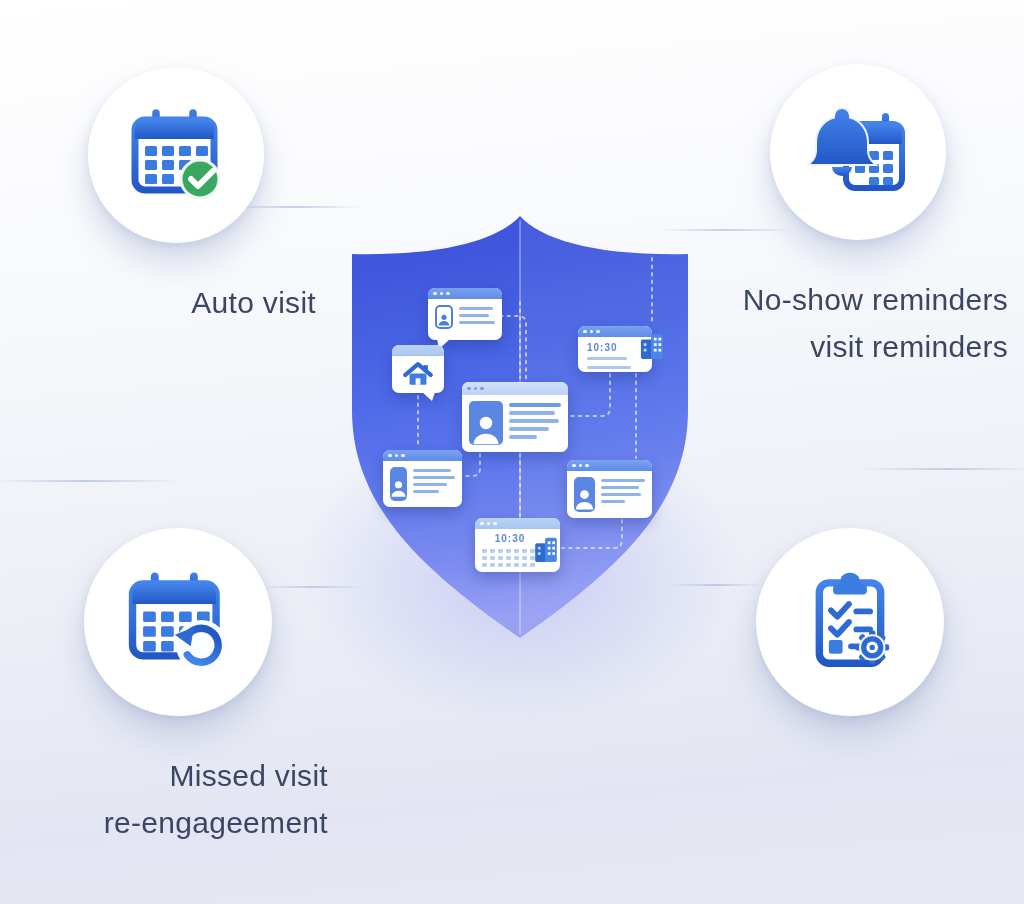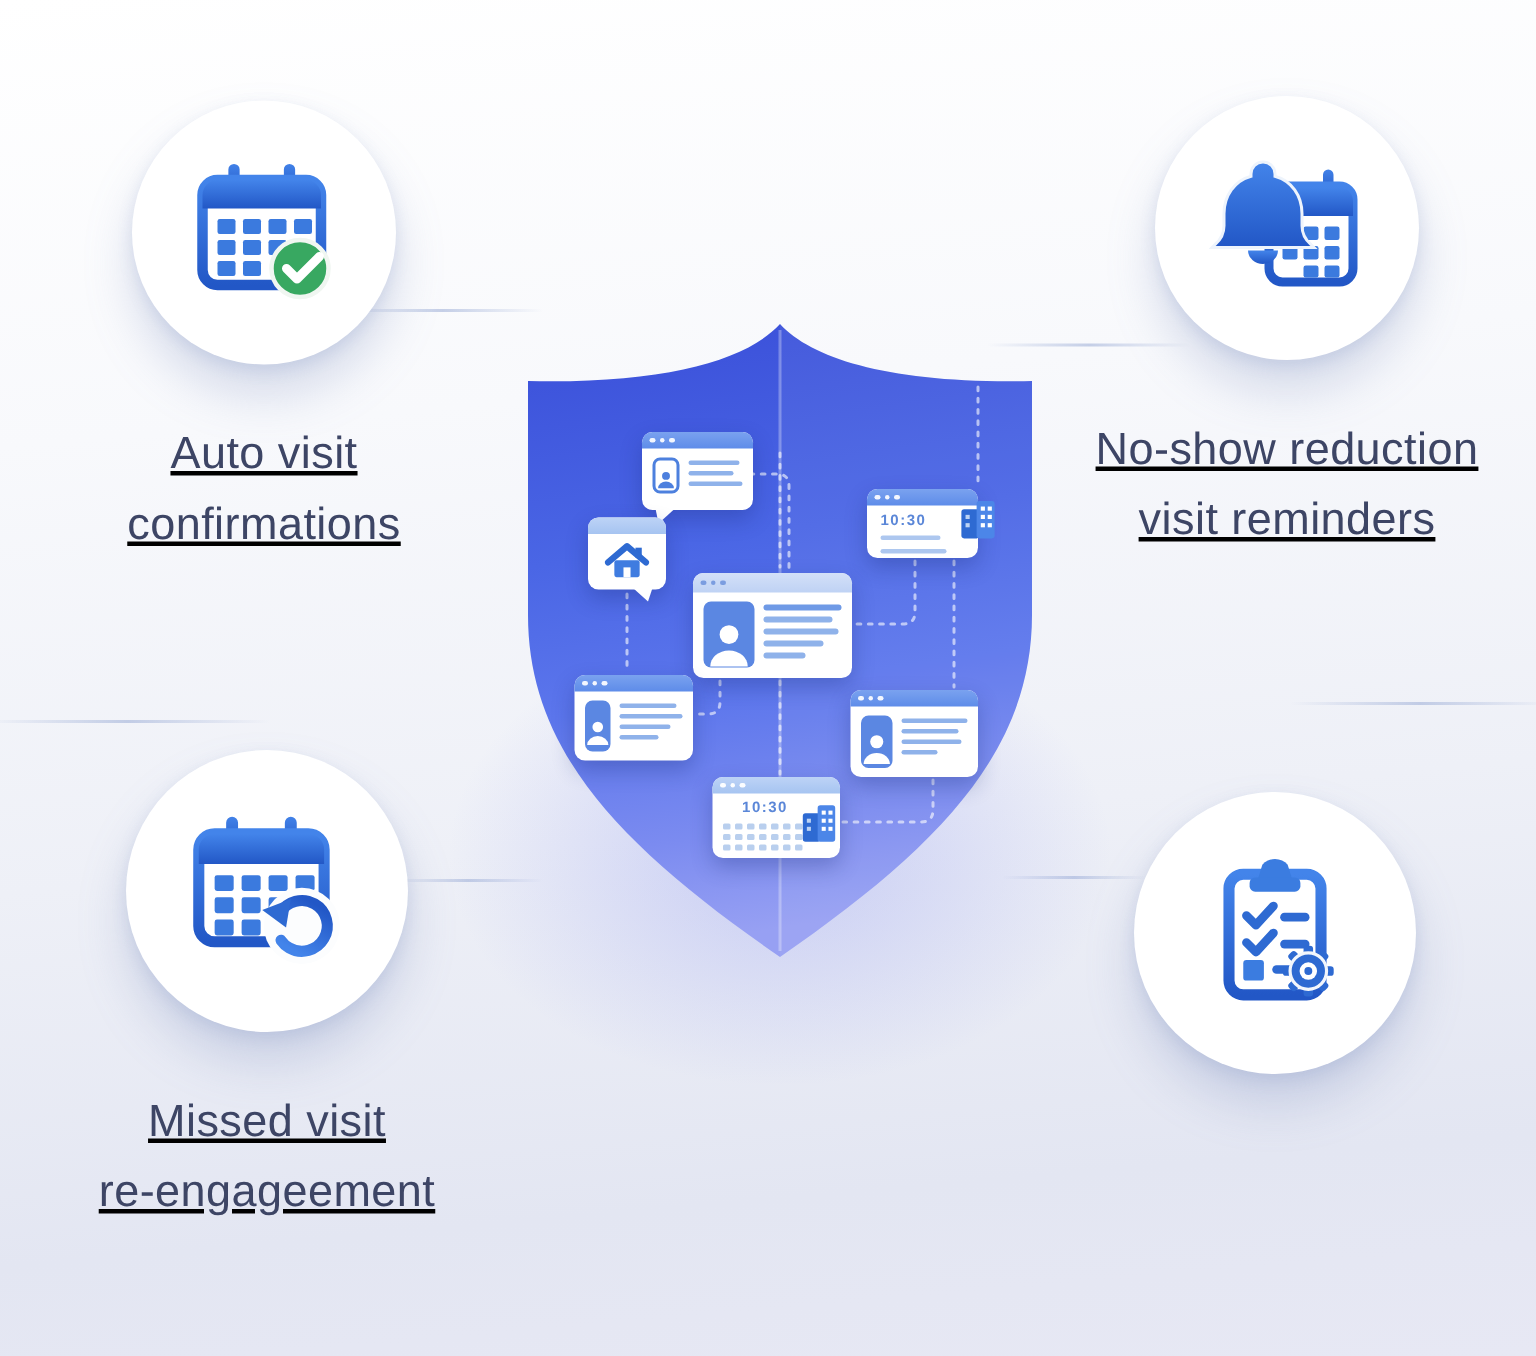--- a/index.html
+++ b/index.html
@@ -12,24 +12,24 @@
   .streak{position:absolute;height:2px;border-radius:2px;
     background:linear-gradient(90deg,rgba(170,185,220,0),rgba(168,183,219,.65),rgba(170,185,220,0));}
   .s1{top:206px;left:228px;width:134px;}
   .s2{top:229px;left:658px;width:136px;}
   .s3{top:480px;left:-10px;width:190px;}
   .s4{top:468px;left:860px;width:174px;}
   .s5{top:586px;left:262px;width:100px;}
   .s6{top:584px;left:668px;width:96px;}
 
   
-  .feature{position:absolute;text-align:center;text-decoration:underline;}
+  .feature{position:absolute;text-align:right;}
   .f-auto{left:36px;top:67px;width:280px;}
   .f-noshow{left:708px;top:64px;width:300px;}
-  .f-missed{left:28px;top:500px;width:300px;}
+  .f-missed{left:28px;top:528px;width:300px;}
   .f-site{left:700px;top:528px;width:300px;}
   .badge{
     position:relative;margin:0 auto;background:#ffffff;border-radius:50%;
     box-shadow:0 20px 32px rgba(118,136,188,.28),0 4px 10px rgba(118,136,188,.18);
     display:flex;align-items:center;justify-content:center;
   }
   .badge-sm{width:176px;height:176px;}
   .badge-lg{width:188px;height:188px;}
   .badge svg{display:block;}
   .feature-label{margin-top:36px;font-size:30px;font-weight:500;line-height:47px;color:#3d4565;letter-spacing:.3px;}
@@ -331,21 +331,20 @@
             <rect x="72" y="57" width="12" height="10" rx="1.5"></rect>
           <rect x="21" y="71" width="12" height="10" rx="1.5"></rect>
             <rect x="38" y="71" width="12" height="10" rx="1.5"></rect>
         </g>
         <circle cx="76" cy="76" r="19" fill="#38a861" stroke="#f0f6f1" stroke-width="3"></circle>
         <path d="M67,76 l7,7 l15,-15" stroke="#ffffff" stroke-width="6" fill="none" stroke-linecap="round" stroke-linejoin="round"></path>
       </svg>
     </div>
     <div class="feature-label">
       <span>Auto visit</span>
-      <span>confirmations</span>
     </div>
   </div>
 
   <div class="feature f-noshow">
     <div class="badge badge-sm">
       <svg width="104" height="104" viewBox="0 0 104 104">
         <defs>
             <linearGradient id="b2" x1="0" y1="0" x2="0" y2="1">
           <stop offset="0" stop-color="#4384ea"></stop>
               <stop offset="1" stop-color="#2257c6"></stop>
@@ -362,21 +361,21 @@
             <rect x="63" y="64" width="10" height="9" rx="1.5"></rect>
             <rect x="77" y="64" width="10" height="9" rx="1.5"></rect>
           <rect x="63" y="77" width="10" height="8" rx="1.5"></rect>
             <rect x="77" y="77" width="10" height="8" rx="1.5"></rect>
         </g>
         <path d="M36,8 c4.5,0 8,3.5 8,8 v1.5 c11,3 18,13 18,25 v8 c0,6 3,10 6,12.5 l2,2 h-68 l2,-2 c3,-2.5 6,-6.5 6,-12.5 v-8 c0,-12 7,-22 18,-25 v-1.5 c0,-4.5 3.5,-8 8,-8 z" fill="url(#b2)" stroke="#eef4fc" stroke-width="2"></path>
         <path d="M26,67 a10,9 0 0 0 20,0 z" fill="url(#b2)"></path>
       </svg>
     </div>
     <div class="feature-label">
-      <span>No-show reduction</span>
+      <span>No-show reminders</span>
       <span>visit reminders</span>
     </div>
   </div>
 
   <div class="feature f-missed">
     <div class="badge badge-lg">
       <svg width="110" height="110" viewBox="0 0 104 104">
         <defs>
             <linearGradient id="b3" x1="0" y1="0" x2="0" y2="1">
           <stop offset="0" stop-color="#4384ea"></stop>

